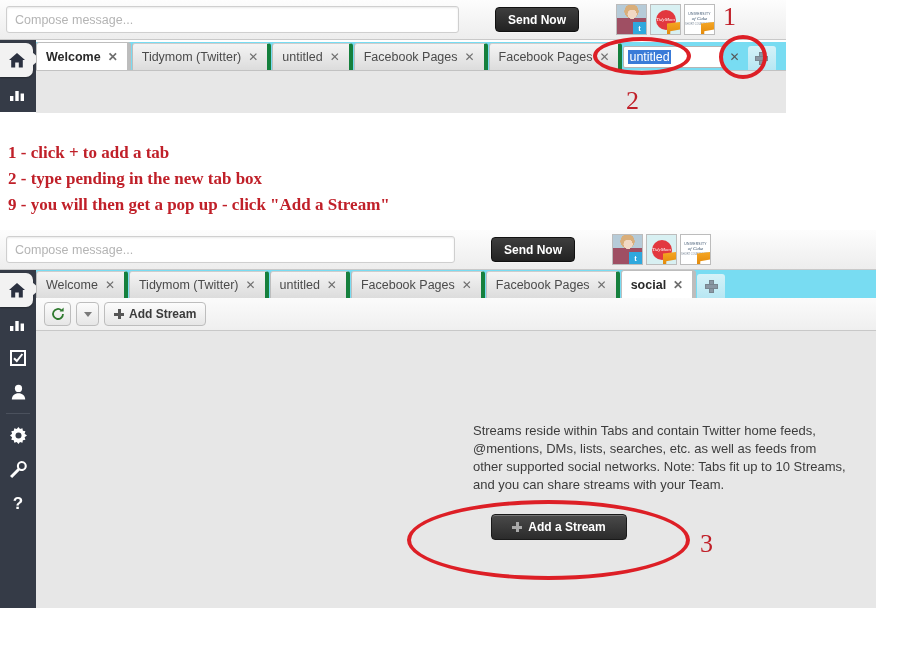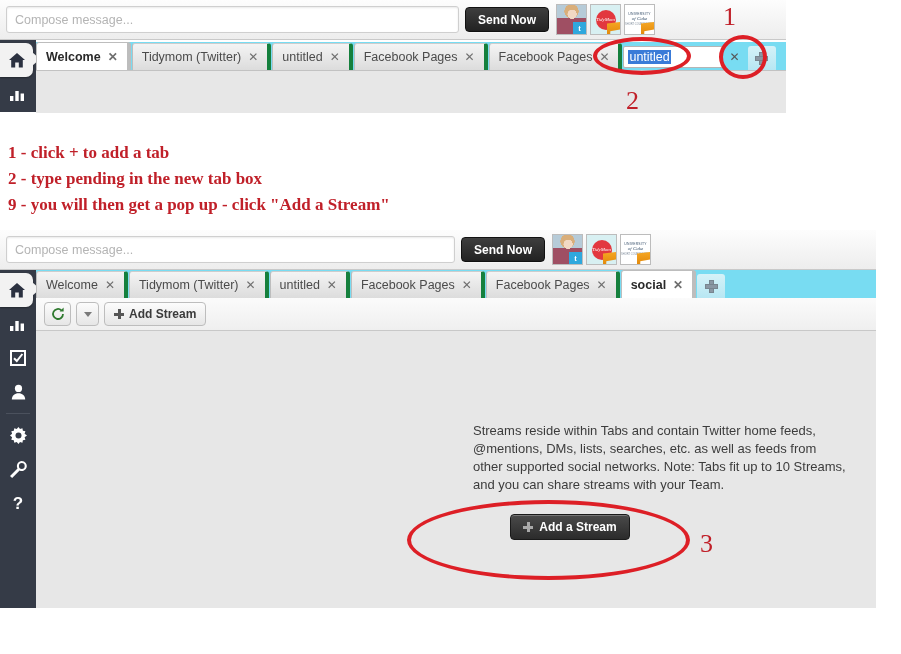--- a/index.html
+++ b/index.html
@@ -13,20 +13,21 @@
   }
   .screenshot{position:absolute;background:#ffffff;}
 
   
   .compose-bar{
     position:absolute;left:0;top:0;height:40px;
     background:linear-gradient(#fdfdfd,#ededed);
     border-bottom:1px solid #c9c9c9;
     display:flex;align-items:center;
     box-sizing:border-box;
+    gap:30px;
   }
   .compose-input{
     flex:0 0 auto;height:27px;
     margin-left:6px;
     background:#fff;
     border:1px solid #cfcfcf;
     border-radius:3px;
     box-shadow:inset 0 1px 2px rgba(0,0,0,.09);
     display:flex;align-items:center;
     padding:0 8px;
@@ -211,22 +212,22 @@
   }
   .empty-block{position:absolute;}
   .empty-title{
     font-size:16px;font-weight:bold;color:#1a1a1a;margin:0 0 9px 0;
     letter-spacing:-.2px;
   }
   .empty-desc{
     font-size:13px;color:#3c3c3c;line-height:18px;margin:17px;width:375px;
   }
   .add-stream-btn{
-    margin-top:20px;margin-left:54px;
-    width:120px;height:26px;
+    margin-top:20px;margin-left:35px;
+    width:136px;height:26px;
     background:linear-gradient(#4a4a4a,#2b2b2b);
     border:1px solid #1a1a1a;border-radius:4px;
     color:#fff;font-size:12px;font-weight:bold;
     display:flex;align-items:center;justify-content:center;
     box-shadow:0 1px 0 rgba(255,255,255,.25) inset;
     box-sizing:border-box;
   }
   .plus-light{position:relative;width:10px;height:10px;margin-right:6px;}
   .plus-light:before,.plus-light:after{content:"";position:absolute;background:#a9a9a9;}
   .plus-light:before{left:3.5px;top:0;width:3px;height:10px;}

